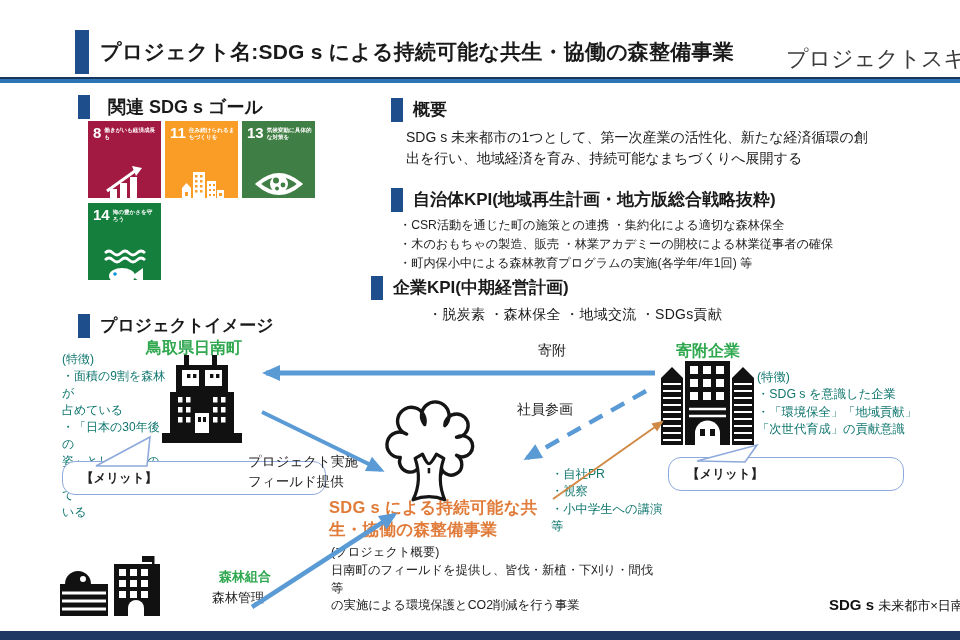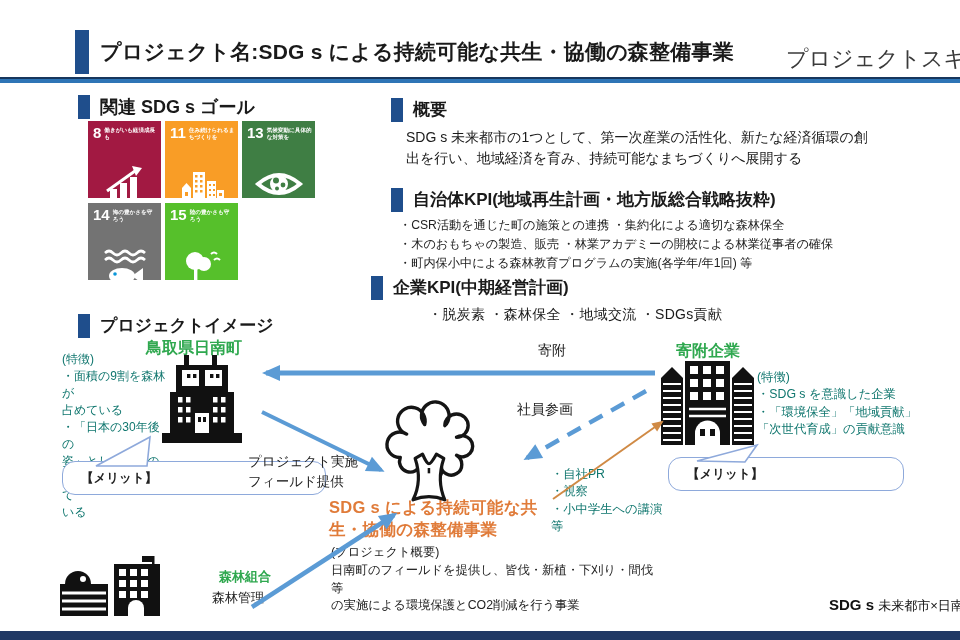--- a/index.html
+++ b/index.html
@@ -12,21 +12,21 @@
   
   .hdr-bar{left:75px;top:30px;width:14px;height:44px;background:#1f4e8c;}
   .hdr-title{left:100px;top:38px;font-size:21px;font-weight:bold;letter-spacing:.2px;}
   .hdr-right{left:786px;top:44px;font-size:22px;color:#3a3a3a;white-space:nowrap;}
   .rule-dark{left:0;top:77px;width:960px;height:2px;background:#17365d;}
   .rule-blue{left:0;top:79px;width:960px;height:4px;background:#2e75b6;}
   
   .sec{display:flex;align-items:flex-start;}
   .sec .bar{display:inline-block;width:12px;height:24px;background:#1f4e8c;margin-right:10px;flex:0 0 auto;}
   .sec .t{font-size:17px;font-weight:bold;line-height:24px;white-space:nowrap;}
-  .sec.big .t{font-size:18px;}
+  .sec.big .t{font-size:18px;margin-left:8px;}
   
   .sdg-grid{left:88px;top:121px;width:232px;display:grid;grid-template-columns:73px 73px 73px;grid-auto-rows:77px;gap:5px 4px;}
   .tile{position:relative;color:#fff;overflow:hidden;}
   .tile .head{display:flex;align-items:flex-start;padding:4px 3px 0 5px;}
   .tile .num{font-size:15px;font-weight:bold;line-height:1;}
   .tile .lbl{font-size:5.6px;line-height:1.2;margin:2px 0 0 3px;font-weight:bold;}
   .tile .icn{position:absolute;left:50%;top:56%;transform:translateX(-50%);}
   
   .body-text{font-size:14px;line-height:1.5;}
   .kpi-bullets{font-size:12.2px;line-height:1.55;color:#222;}
@@ -120,48 +120,32 @@
         <path d="M4,20 Q25,2 46,20 Q25,38 4,20 Z" fill="none" stroke="#fff" stroke-width="4"></path>
         <circle cx="25" cy="20" r="9" fill="#fff"></circle>
         <g fill="#3f7e44">
           <circle cx="22" cy="16.5" r="3"></circle>
             <circle cx="29" cy="21" r="2.4"></circle>
             <circle cx="23" cy="24.5" r="2"></circle>
         </g>
       </svg>
     </span>
   </div>
-  <div class="tile" style="background-color: #737373;">
+  <div class="tile" style="background-color: #15803d;">
     <div class="head">
       <span class="num">14</span>
       <span class="lbl">海の豊かさを守ろう</span>
     </div>
     <span class="icn">
       <svg width="48" height="44" viewBox="0 0 48 44">
         <path d="M4,7 q4,-4 8,0 t8,0 t8,0 t8,0 t8,0" stroke="#fff" stroke-width="2.6" fill="none"></path>
         <path d="M4,14 q4,-4 8,0 t8,0 t8,0 t8,0 t8,0" stroke="#fff" stroke-width="2.6" fill="none"></path>
         <ellipse cx="21" cy="30" rx="13" ry="8" fill="#fff"></ellipse>
         <path d="M31,30 L42,22 L42,38 Z" fill="#fff"></path>
         <circle cx="14" cy="28" r="1.8" fill="#0a97d9"></circle>
-      </svg>
-    </span>
-  </div>
-  <div class="tile" style="background-color: rgb(86, 192, 43);">
-    <div class="head">
-      <span class="num">15</span>
-      <span class="lbl">陸の豊かさも守ろう</span>
-    </div>
-    <span class="icn">
-      <svg width="48" height="44" viewBox="0 0 48 44">
-        <circle cx="17" cy="15" r="9" fill="#fff"></circle>
-        <circle cx="26" cy="18" r="7" fill="#fff"></circle>
-        <rect x="16" y="22" width="3.4" height="13" fill="#fff"></rect>
-        <rect x="6" y="37" width="34" height="3.4" fill="#fff"></rect>
-        <path d="M33,8 q3,-3 6,0" stroke="#fff" stroke-width="2" fill="none"></path>
-        <path d="M36,14 q3,-3 6,0" stroke="#fff" stroke-width="2" fill="none"></path>
       </svg>
     </span>
   </div>
 </div>
 
 <div class="abs sec" style="left:391px;top:98px;">
   <span class="bar"></span>
   <span class="t">概要</span>
 </div>
 <div class="abs body-text pre" style="left:406px;top:127px;width:545px;">SDG s 未来都市の1つとして、第一次産業の活性化、新たな経済循環の創

